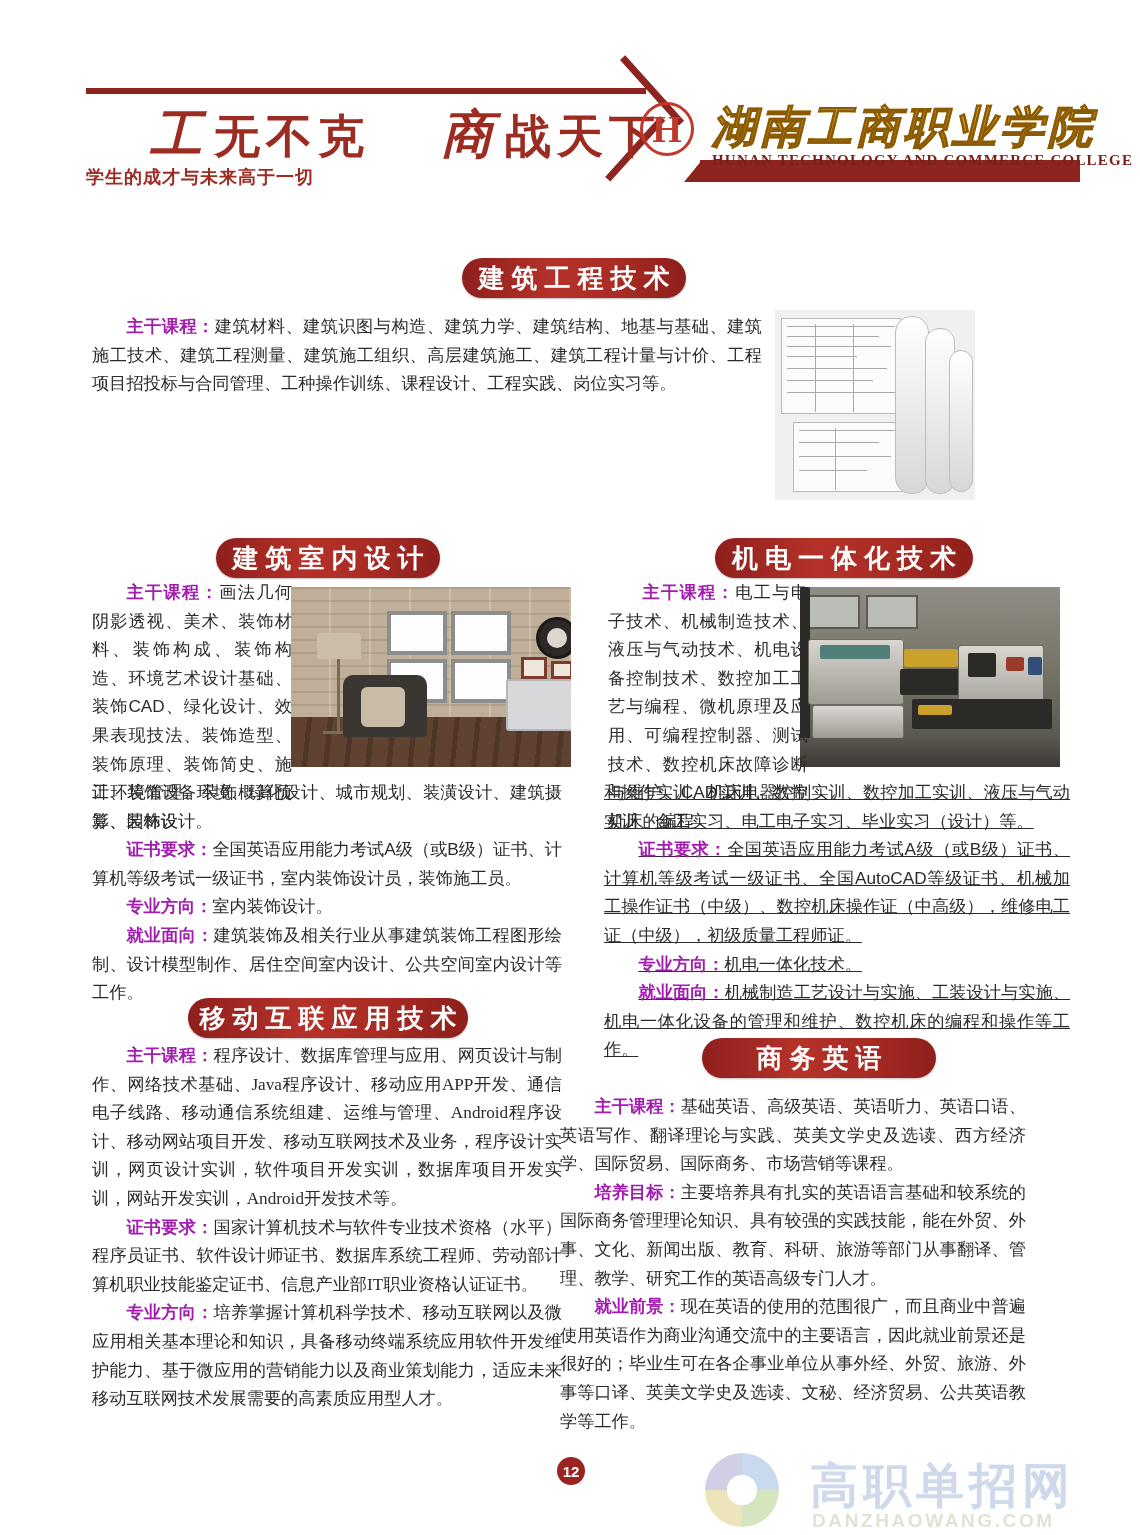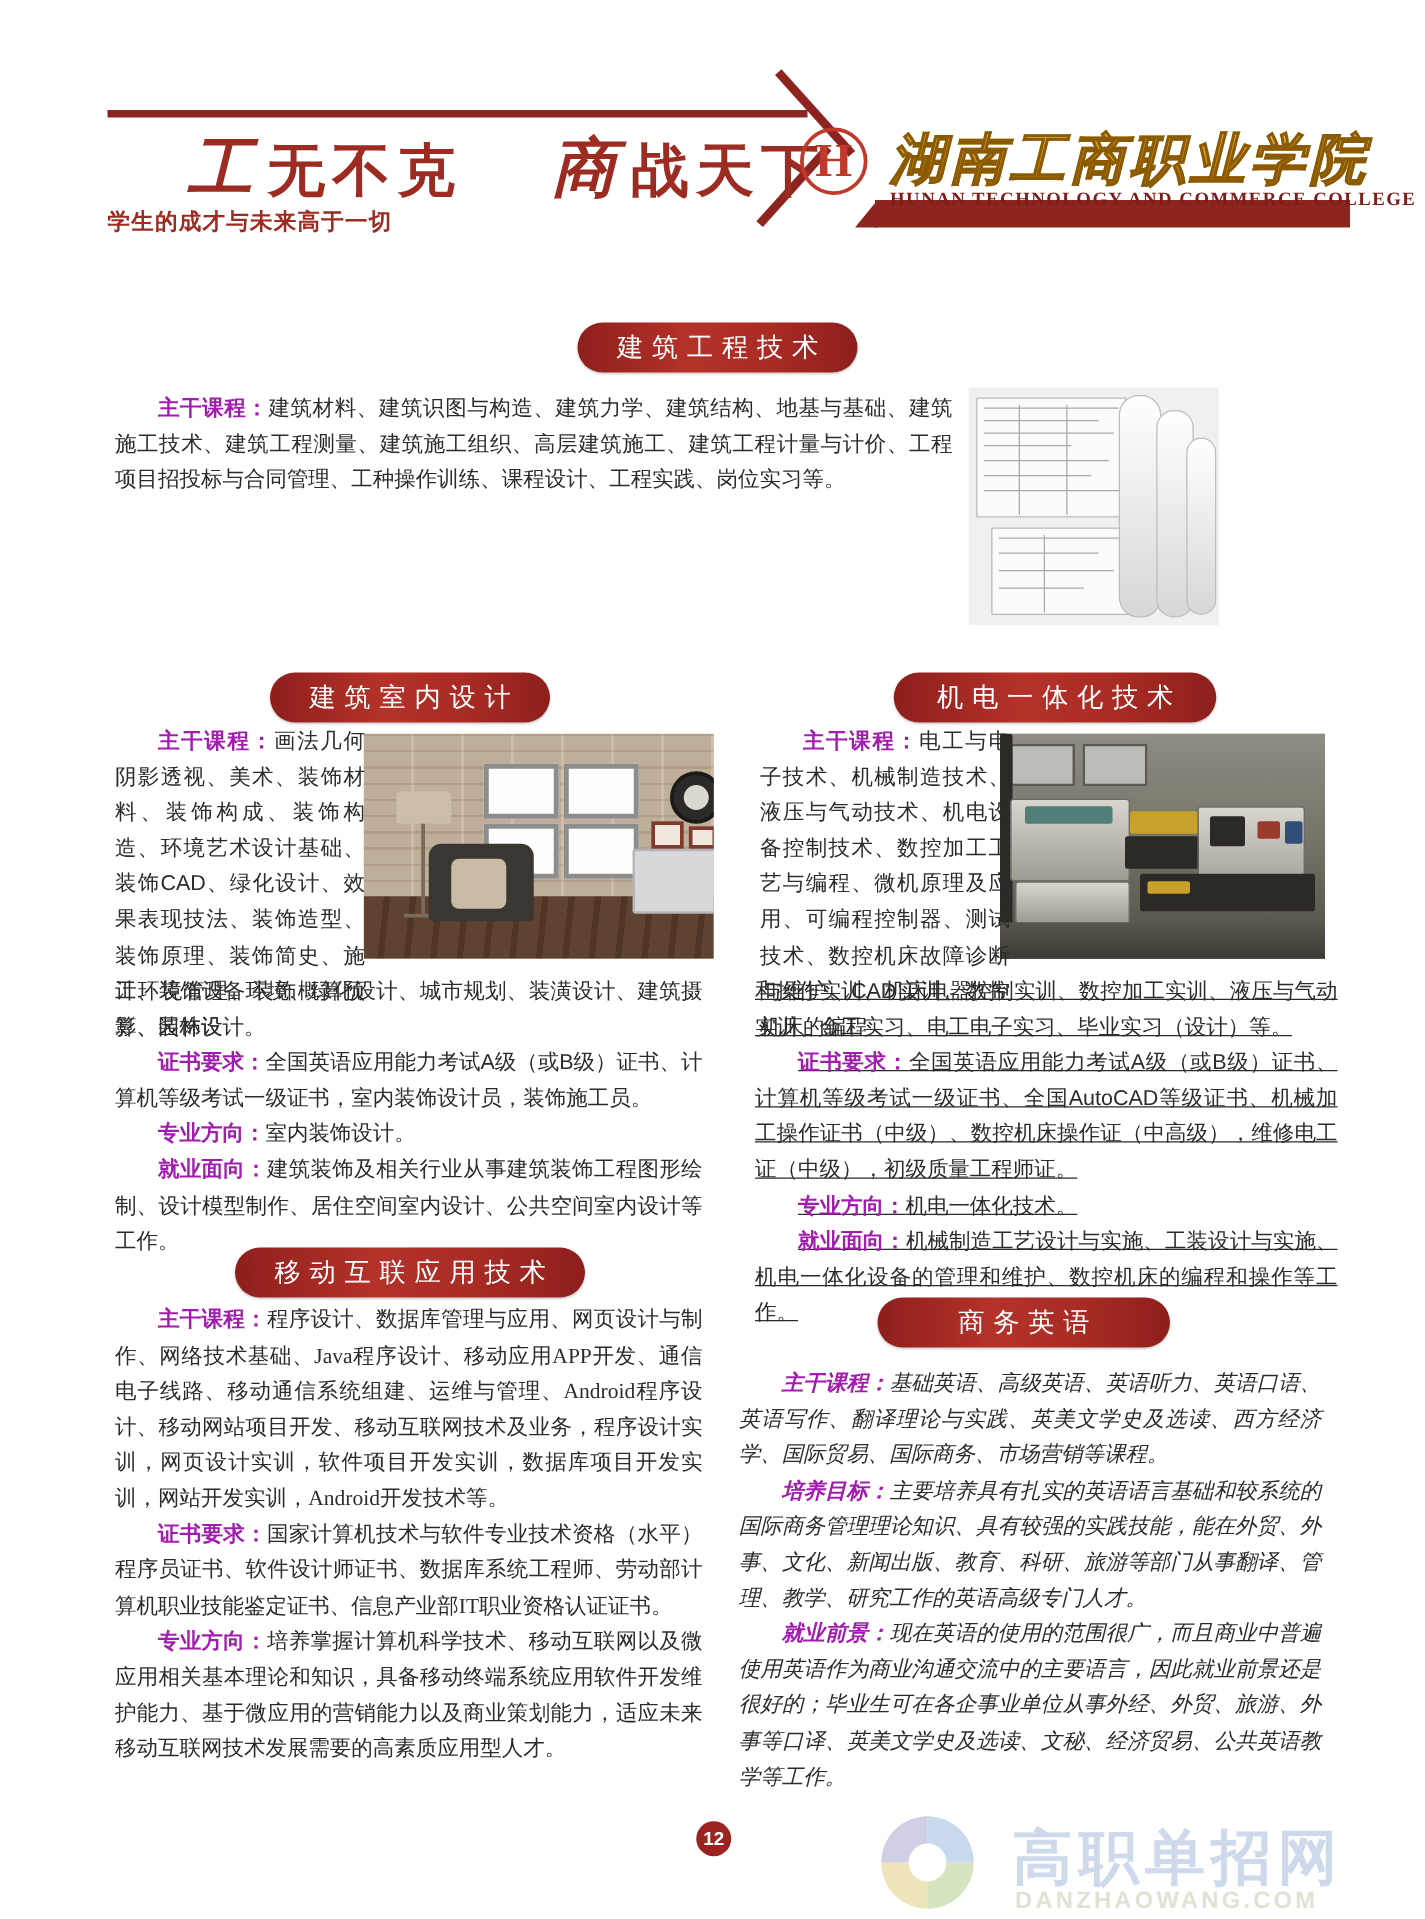--- a/index.html
+++ b/index.html
@@ -72,21 +72,21 @@
   .logo-en {
     position:absolute; left:72px; top:54px;
     font-family:"Liberation Serif", serif; font-weight:bold;
     font-size:15px; letter-spacing:1.2px; color:#7a1f1a; white-space:nowrap;
   }
 
   
   .pill {
     position:absolute; height:40px; border-radius:20px;
     background:linear-gradient(90deg,#8e1f1c 0%, #b5322a 40%, #a82b24 70%, #8e1f1c 100%);
-    color:#fff; font-weight:normal; font-size:21px; letter-spacing:7px;
+    color:#fff; font-weight:bold; font-size:26px; letter-spacing:7px;
     display:flex; align-items:center; justify-content:center;
     text-indent:7px; box-shadow:0 1px 2px rgba(0,0,0,.25);
   }
 
   
   .body-text {
     position:absolute;
     font-size:17.2px; line-height:28.6px; color:#2b2b2b;
     text-align:justify; text-justify:inter-ideograph;
   }
@@ -311,21 +311,21 @@
   <div class="pill" style="left:188px; top:998px; width:280px;">移动互联应用技术</div>
 
   <div class="body-text" style="left:92px; top:1042px; width:470px;font-family:Liberation Serif, serif;">
     <p><span class="lbl">主干课程：</span><span>程序设计、数据库管理与应用、网页设计与制作、网络技术基础、Java程序设计、移动应用APP开发、通信电子线路、移动通信系统组建、运维与管理、Android程序设计、移动网站项目开发、移动互联网技术及业务，程序设计实训，网页设计实训，软件项目开发实训，数据库项目开发实训，网站开发实训，Android开发技术等。</span></p>
     <p><span class="lbl">证书要求：</span><span>国家计算机技术与软件专业技术资格（水平）程序员证书、软件设计师证书、数据库系统工程师、劳动部计算机职业技能鉴定证书、信息产业部IT职业资格认证证书。</span></p>
     <p><span class="lbl">专业方向：</span><span>培养掌握计算机科学技术、移动互联网以及微应用相关基本理论和知识，具备移动终端系统应用软件开发维护能力、基于微应用的营销能力以及商业策划能力，适应未来移动互联网技术发展需要的高素质应用型人才。</span></p>
   </div>
 
   <div class="pill" style="left:702px; top:1038px; width:234px;">商务英语</div>
 
-  <div class="body-text" style="left:591px; top:1092px; width:466px;font-style:italic;">
+  <div class="body-text" style="left:560px; top:1092px; width:466px;">
     <p><span class="lbl">主干课程：</span><span>基础英语、高级英语、英语听力、英语口语、英语写作、翻译理论与实践、英美文学史及选读、西方经济学、国际贸易、国际商务、市场营销等课程。</span></p>
     <p><span class="lbl">培养目标：</span><span>主要培养具有扎实的英语语言基础和较系统的国际商务管理理论知识、具有较强的实践技能，能在外贸、外事、文化、新闻出版、教育、科研、旅游等部门从事翻译、管理、教学、研究工作的英语高级专门人才。</span></p>
     <p><span class="lbl">就业前景：</span><span>现在英语的使用的范围很广，而且商业中普遍使用英语作为商业沟通交流中的主要语言，因此就业前景还是很好的；毕业生可在各企事业单位从事外经、外贸、旅游、外事等口译、英美文学史及选读、文秘、经济贸易、公共英语教学等工作。</span></p>
   </div>
 
   <div class="page-num">12</div>
 
   <div class="wm">
     <svg class="wm-logo" viewBox="0 0 100 100">
       <path d="M50 6 A44 44 0 0 1 94 50 L68 50 A18 18 0 0 0 50 32 Z" fill="#bcd0ea" opacity="0.8"></path>

